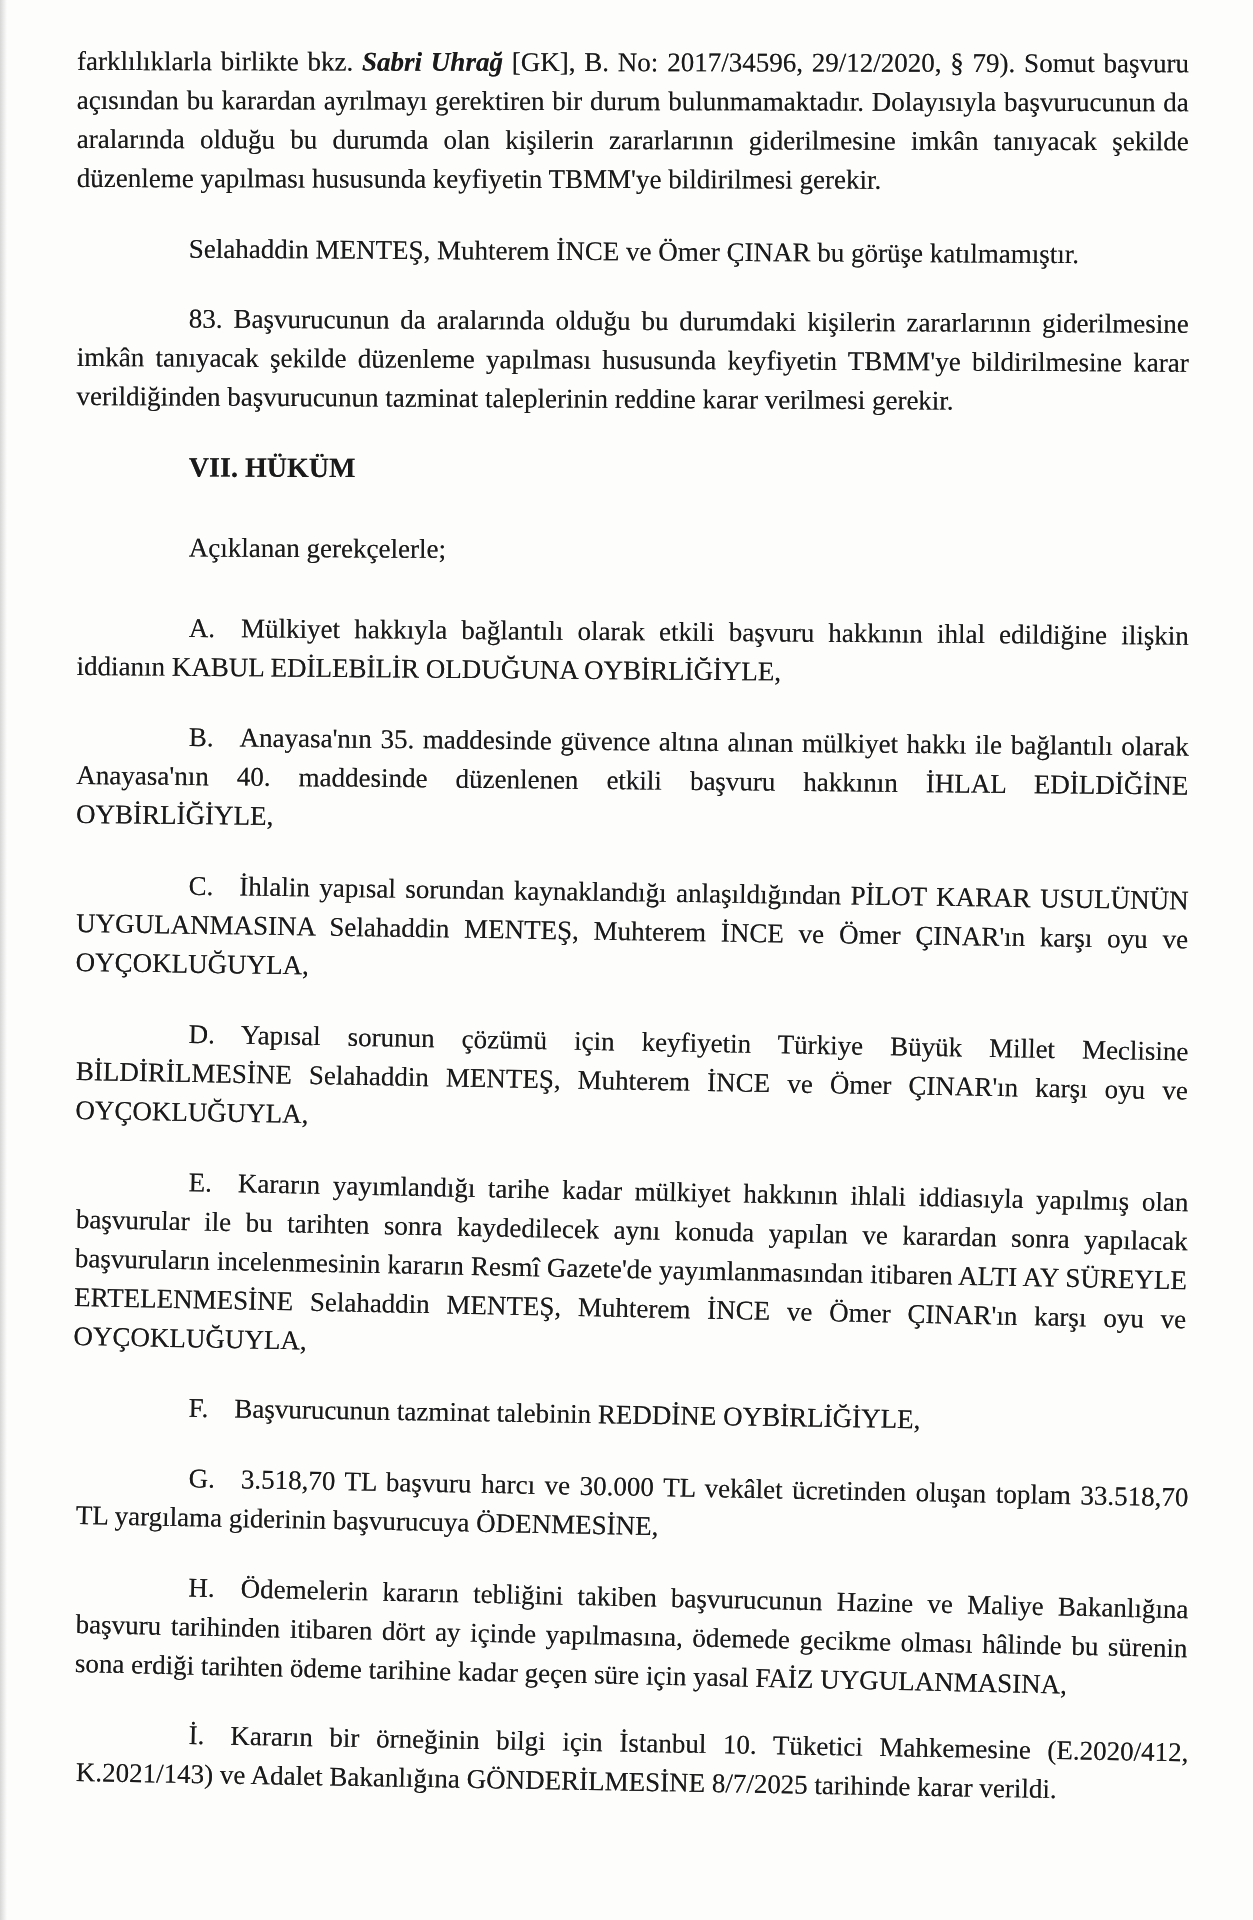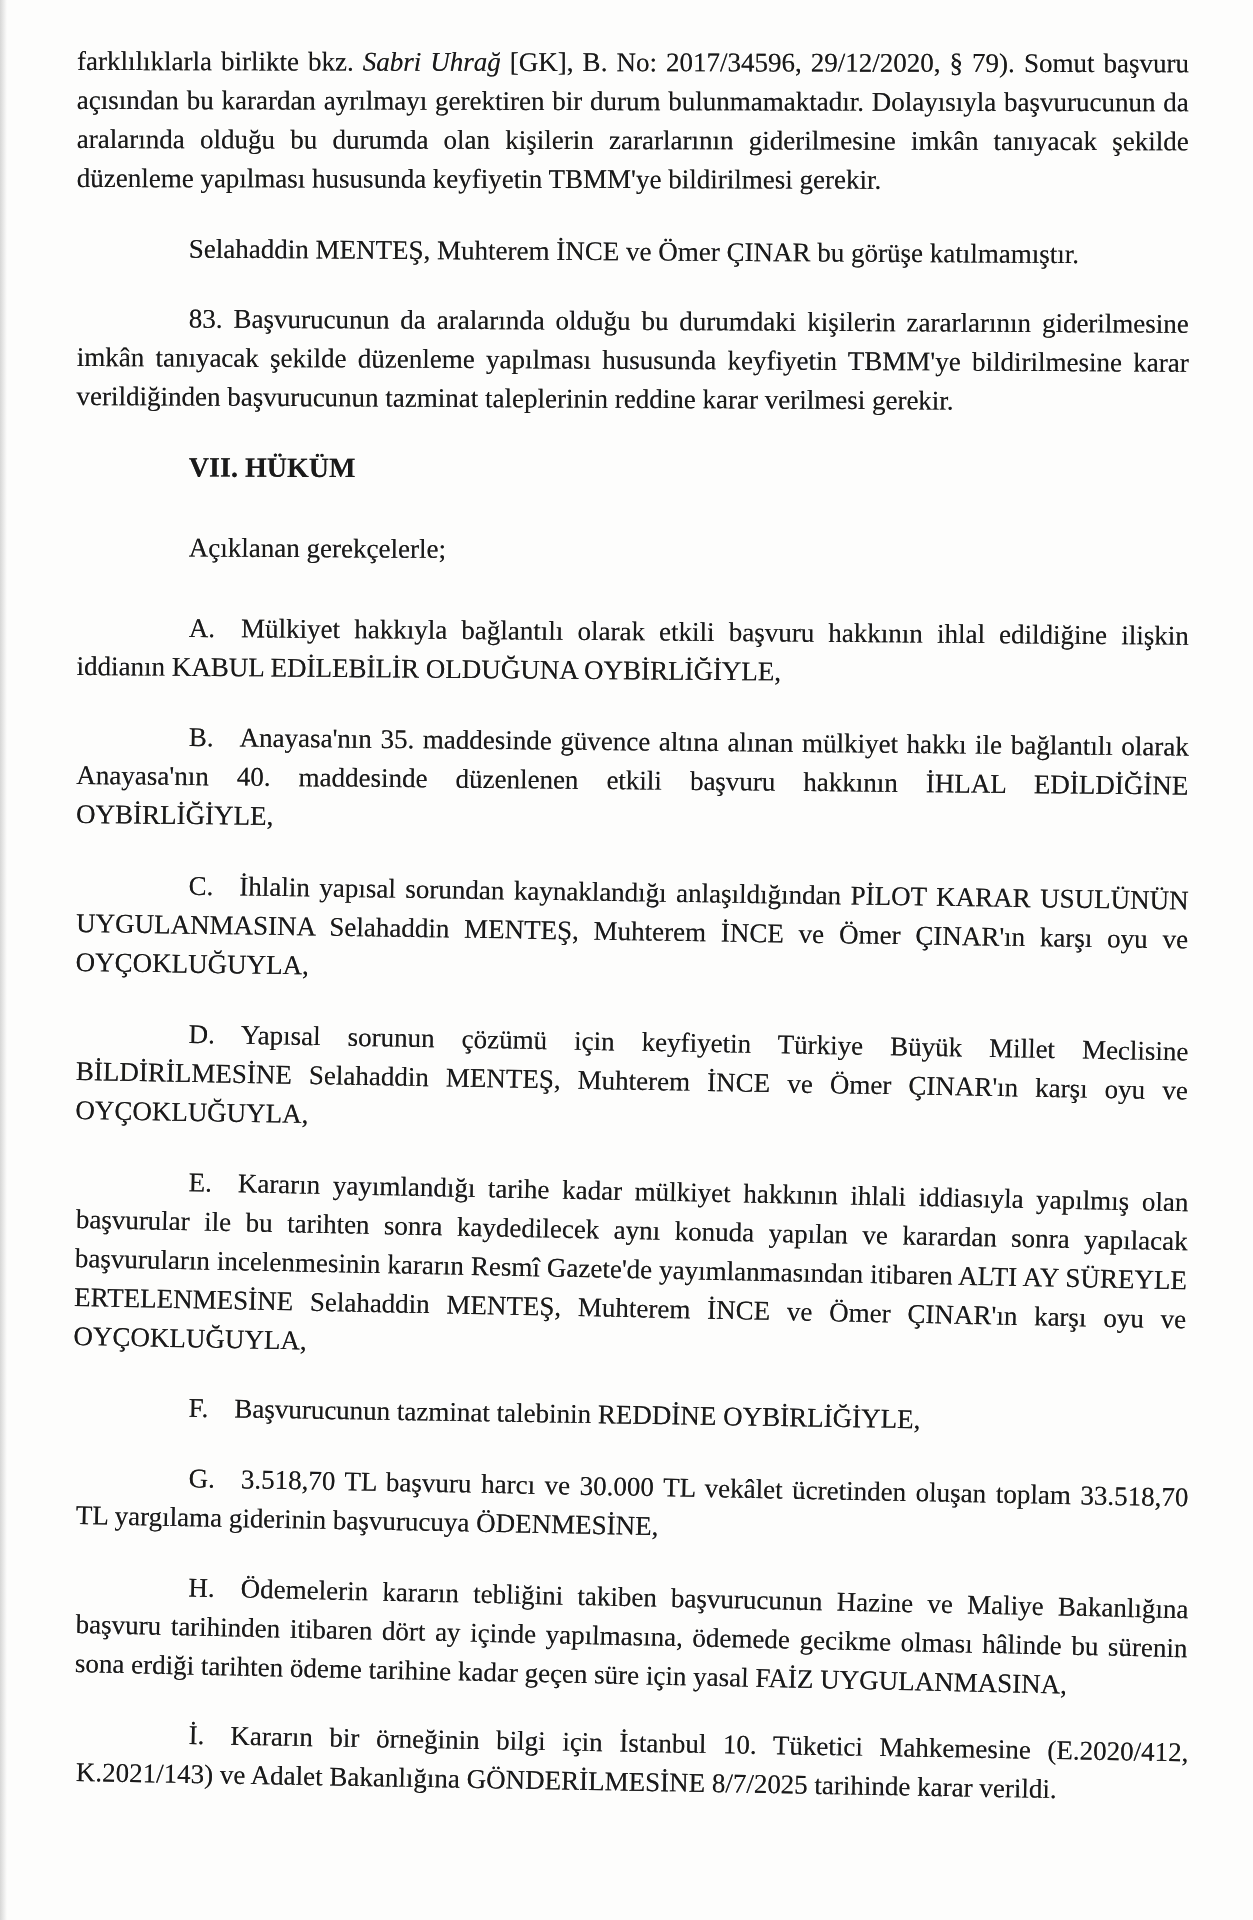--- a/index.html
+++ b/index.html
@@ -39,21 +39,21 @@
     font-weight: bold;
     font-size: 28px;
     text-indent: 112px;
     margin: 0 0 42px 0;
     transform-origin: left top;
     text-align: left;
   }
   .intro { margin-bottom: 41px !important; text-align: left; }
   .single { text-align: left; }
   .letter { padding-right: 26px; }
-  em { font-style: italic; }
+  em { font-style: italic; font-weight: bold; }
   
   .sk1  { transform: rotate(0.12deg); }
   .sk2  { transform: rotate(0.35deg); }
   .sk3  { transform: rotate(0.30deg); }
   .skh  { transform: rotate(0.25deg); }
   .sk4  { transform: rotate(0.30deg); }
   .sk5  { transform: rotate(0.45deg); }
   .sk6  { transform: rotate(0.55deg); }
   .sk7  { transform: rotate(0.85deg); }
   .sk8  { transform: rotate(1.00deg); }

